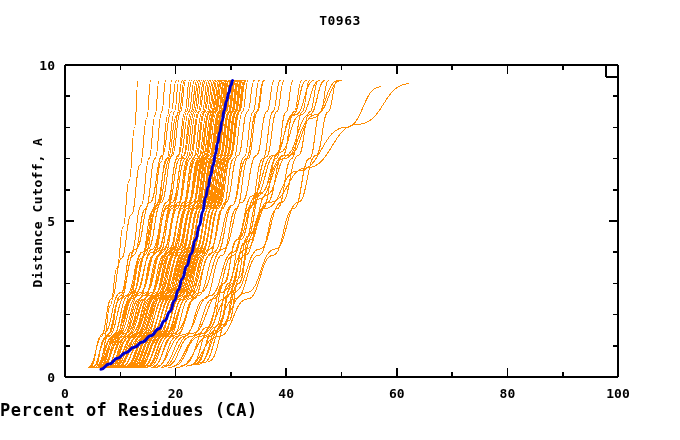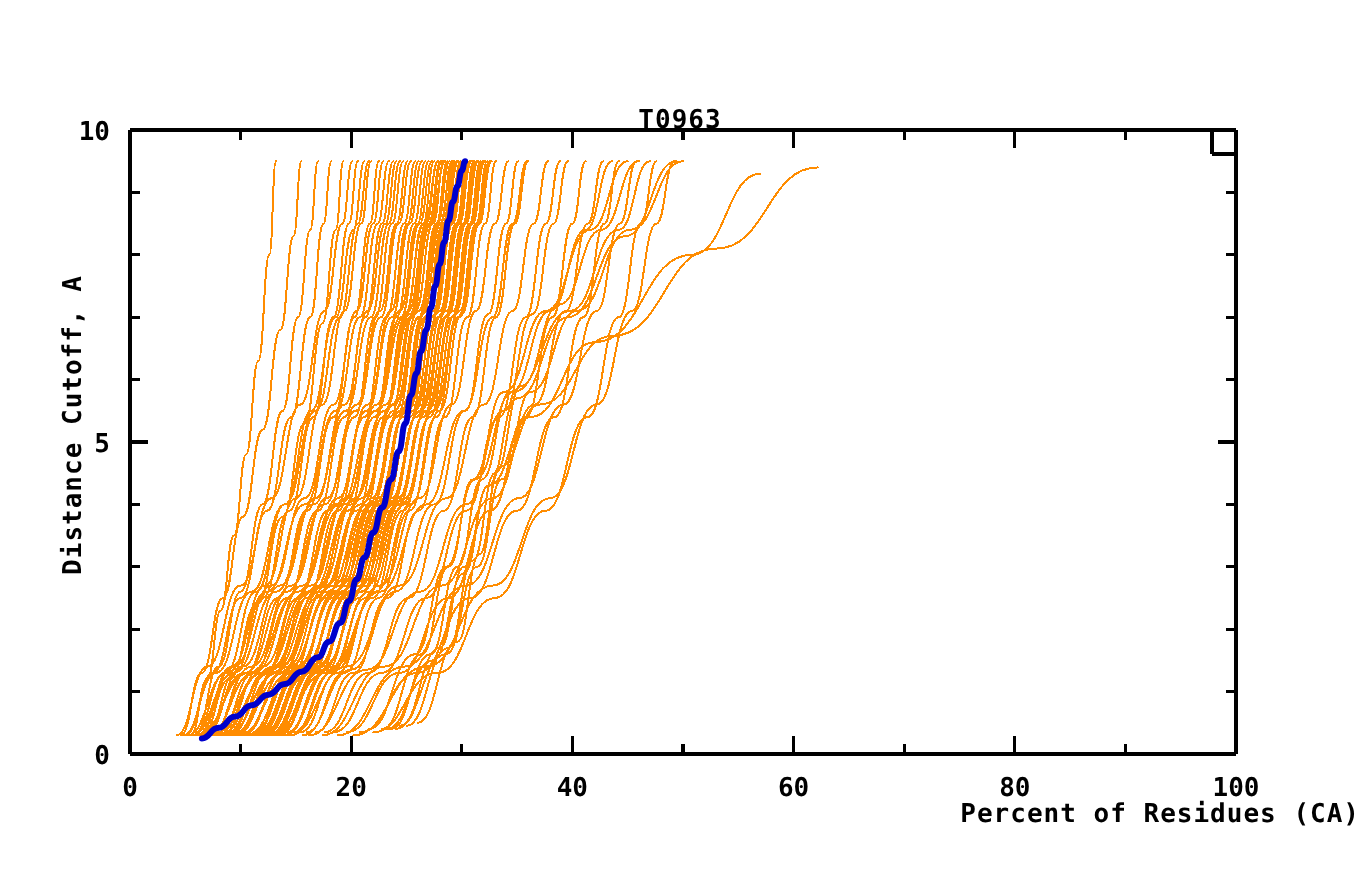--- a/index.html
+++ b/index.html
@@ -10,27 +10,26 @@
     overflow:hidden;
     position:relative;
   }
   #figure{position:absolute;left:0;top:0;width:680px;height:440px;}
   .chart-title{
     position:absolute;left:0;top:13px;width:680px;
     text-align:center;
     font-family:"DejaVu Sans Mono",monospace;
     font-size:13px;font-weight:bold;color:#000;
     letter-spacing:0.5px;
-    margin-top:40px;
   }
   .axis-label-x{
     position:absolute;left:0;top:400px;width:680px;
-    text-align:right;
-    font-family:"DejaVu Sans Mono",monospace;
-    font-size:13px;font-weight:bold;color:#000;
+    text-align:left;
+    font-family:"DejaVu Sans Mono",monospace;
+    font-size:17px;font-weight:bold;color:#000;
     letter-spacing:0.5px;
   }
   .axis-label-y{
     position:absolute;
     left:-88px;top:205px;
     width:250px;
     text-align:center;
     transform:rotate(-90deg);
     transform-origin:center center;
     font-family:"DejaVu Sans Mono",monospace;

